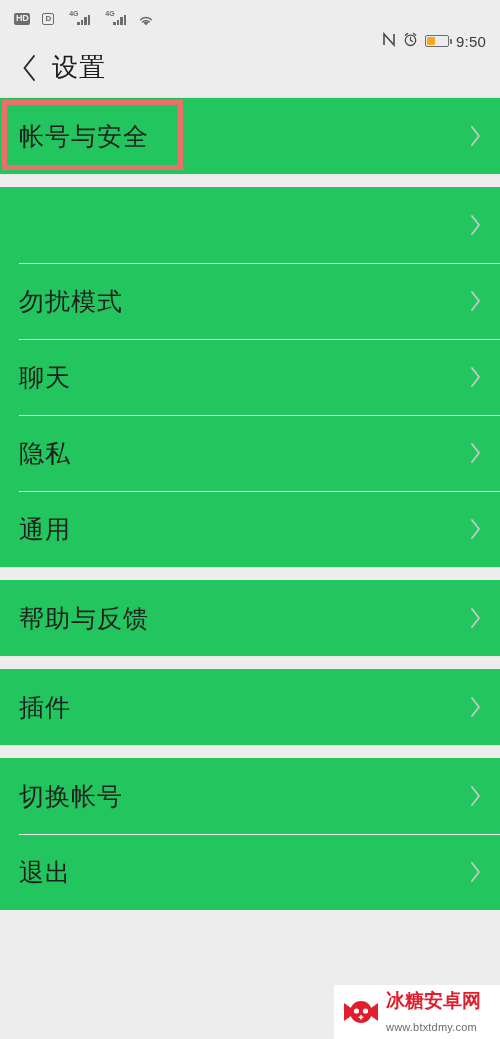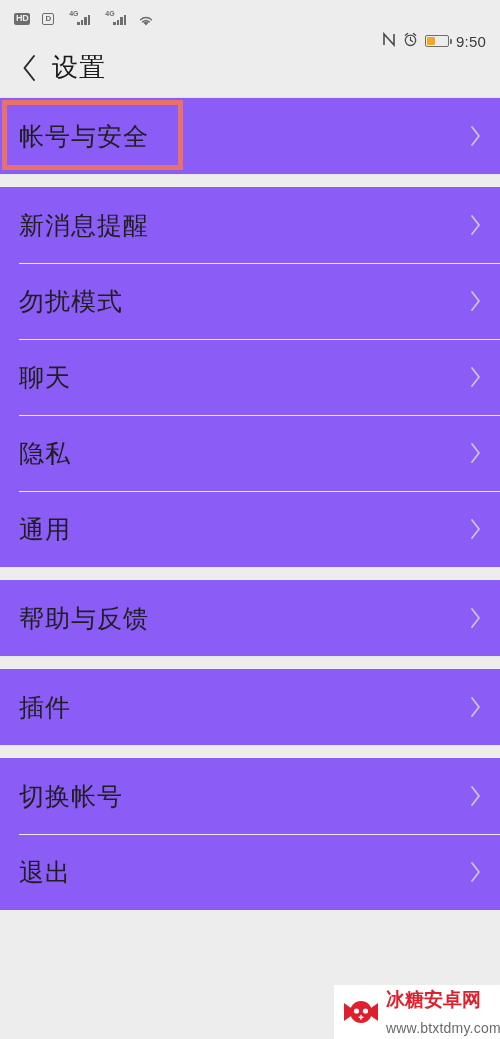--- a/index.html
+++ b/index.html
@@ -71,21 +71,21 @@
   .nav-title {
     font-size:26px; color:#1a1a1a; margin-left:8px;
     font-weight:normal; letter-spacing:1px;
   }
 
   
   .list-group { background:#ffffff; }
   .gap { height:13px; background:#ededed; border-top:1px solid #e6e6e6; border-bottom:1px solid #f0f0f0;}
   .row {
     position:relative;
-    height:76px; background:#8b5cf6;
+    height:76px; background:#22c55e;
     display:flex; align-items:center;
     padding:0 18px 0 19px;
     cursor:pointer;
   }
   .row + .row::before {
     content:""; position:absolute; left:19px; right:0; top:0;
     height:1px; background:#e9e9e9;
   }
   .row-label {
     font-size:25px; color:#1f1f1f; letter-spacing:1px;
@@ -108,21 +108,21 @@
     position:absolute; right:0px; bottom:0px;
     width:166px; height:54px;
     background:#ffffff;
     display:flex; align-items:center; padding:4px 6px 4px 8px;
     gap:6px;
     z-index:20;
   }
   .wm-logo { width:38px; height:30px; flex:0 0 auto; }
   .wm-texts { display:flex; flex-direction:column; justify-content:center; line-height:1; }
   .wm-title { font-size:19px; font-weight:bold; color:#e01f2d; letter-spacing:0px; }
-  .wm-url { font-size:14px; color:#6a6a6a; margin-top:12px; letter-spacing:0.2px;}
+  .wm-url { font-size:11px; color:#6a6a6a; margin-top:12px; letter-spacing:0.2px;}
 </style>
 </head>
 <body>
 
 <div id="screen">
 
   <div class="statusbar">
     <div class="sb-left">
       <span class="hd-badge">HD</span>
       <span class="d-badge">D</span>
@@ -193,21 +193,20 @@
           <div class="chev">
             <svg width="13" height="22" viewBox="0 0 13 22">
               <path d="M3 2 L10 11 L3 20" stroke="#c8c8c8" stroke-width="1.8" fill="none" stroke-linecap="round" stroke-linejoin="round"></path>
             </svg>
           </div>
         </div>
       </div>
       <div class="gap"></div>
       <div class="list-group">
         <div class="row">
-          <div class="row-label">新消息提醒</div>
           <div class="chev">
             <svg width="13" height="22" viewBox="0 0 13 22">
               <path d="M3 2 L10 11 L3 20" stroke="#c8c8c8" stroke-width="1.8" fill="none" stroke-linecap="round" stroke-linejoin="round"></path>
             </svg>
           </div>
         </div>
         <div class="row">
           <div class="row-label">勿扰模式</div>
           <div class="chev">
             <svg width="13" height="22" viewBox="0 0 13 22">

